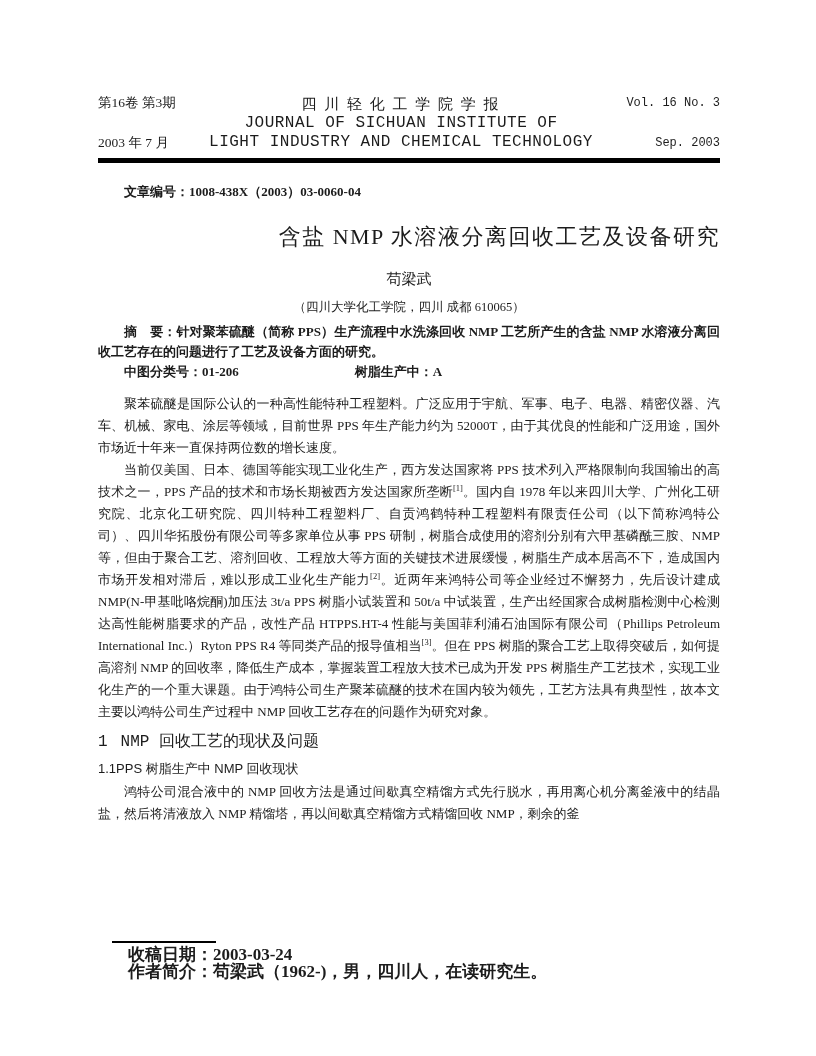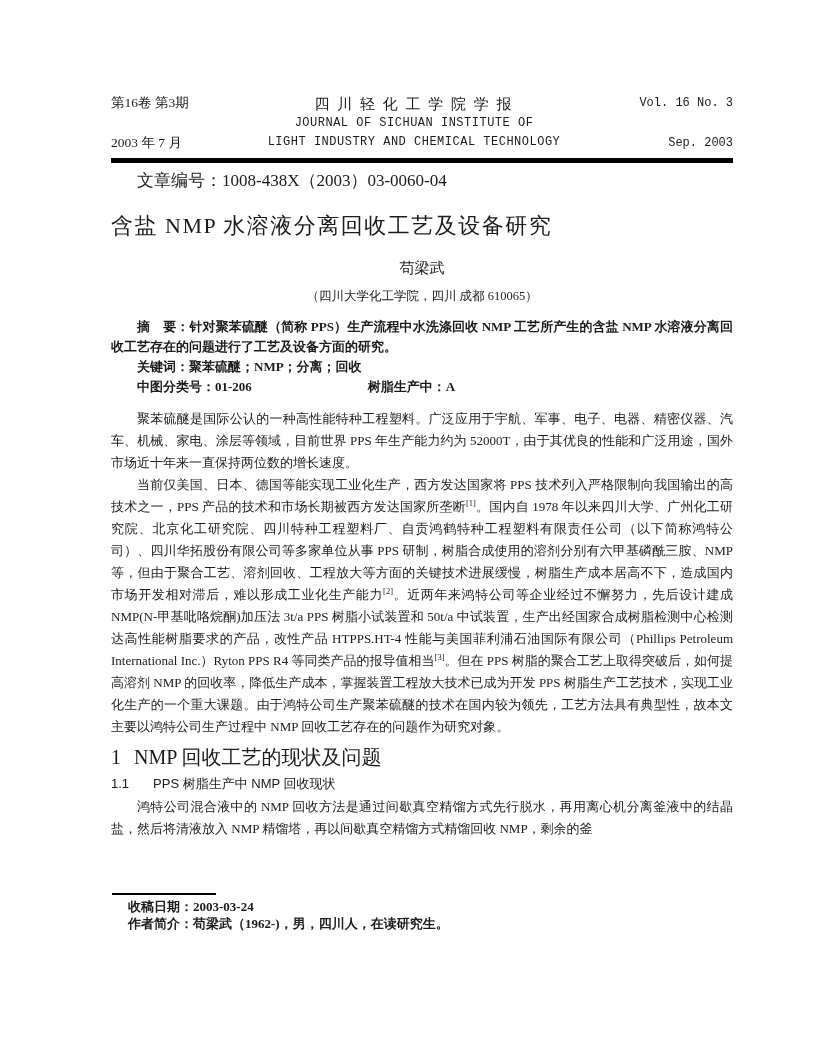--- a/index.html
+++ b/index.html
@@ -9,21 +9,21 @@
     width: 816px;
     height: 1056px;
     margin: 0 auto;
     background: #ffffff;
     color: #1c1c1c;
     font-family: "Liberation Serif", serif;
     overflow: hidden;
   }
   .content {
     position: absolute;
-    left: 111px;
+    left: 98px;
     top: 94px;
     width: 622px;
     height: 836px;
     overflow: hidden;
   }
 
   
   .masthead {
     display: flex;
     justify-content: space-between;
@@ -45,90 +45,90 @@
   }
   .m-center { text-align: center; flex: 1; }
   .m-center .cn {
     font-size: 15px;
     letter-spacing: 2px;
     line-height: 20px;
     white-space: nowrap;
   }
   .m-center .en {
     font-family: "Liberation Mono", monospace;
-    font-size: 12px;
+    font-size: 16px;
     letter-spacing: 0.5px;
     line-height: 19px;
     white-space: nowrap;
   }
   .head-rule { height: 5px; background: #000000; margin-top: 6px; }
 
   .article-id {
-    margin: 9px 0 0 26px;
-    font-weight: 400;
-    font-size: 17px;
+    margin: 20px 0 0 26px;
+    font-weight: 700;
+    font-size: 13px;
     line-height: 18px;
   }
 
   
   .title {
-    text-align: left;
+    text-align: right;
     font-size: 22px;
     font-weight: 400;
     letter-spacing: 1.5px;
     margin: 22px 0 0 0;
     line-height: 28px;
   }
   .author { text-align: center; font-size: 15px; margin-top: 18px; line-height: 20px; }
   .affiliation { text-align: center; font-size: 12.5px; margin-top: 10px; line-height: 17px; }
 
   
-  .abstract { margin-top: 12px; font-weight: 700; font-size: 13px; line-height: 20px; }
+  .abstract { margin-top: 6px; font-weight: 700; font-size: 13px; line-height: 20px; }
   .abstract p { margin: 0; }
   .abstract .first { text-indent: 2em; text-align: justify; }
   .abstract .kw, .abstract .clc { text-indent: 2em; }
   .clc-gap { display: inline-block; width: 116px; }
 
   
   .body {
     margin-top: 11px;
     font-size: 13px;
     line-height: 22px;
     text-align: justify;
   }
   .body p { margin: 0; text-indent: 2em; }
   .body sup { font-size: 8.5px; line-height: 0; vertical-align: super; }
   .section-h {
-    font-family: Liberation Serif, serif;
+    font-family: Liberation Mono, monospace;
     font-weight: 500;
-    font-size: 20px;
+    font-size: 16px;
     margin: 9px 0 6px 0;
     line-height: 21px;
     text-align: left;
   }
   .section-h .num { margin-right: 13px; }
   .subsection-h {
     font-family: "Liberation Sans", sans-serif;
     font-weight: 500;
     font-size: 13px;
     margin: 2px 0 2px 0;
     line-height: 20px;
     text-align: left;
   }
-  .subsection-h .num { margin-right: 24px; }
+  .subsection-h .num { margin-right: 0; }
   .body p.last { max-height: 44px; overflow: hidden; }
 
   
   .footnote {
     position: absolute;
     left: 98px;
-    top: 892px;
+    top: 940px;
     width: 622px;
     background: #ffffff;
-    font-size: 13px;
+    font-size: 17px;
     font-weight: 700;
     line-height: 17px;
     padding-top: 1px;
   }
   .fn-rule { width: 104px; margin-left: 14px; border-top: 2px solid #000; margin-bottom: 3px; }
   .footnote p { margin: 0 0 0 30px; }
 </style>
 </head>
 <body>
 
@@ -153,21 +153,20 @@
     <div class="head-rule"></div>
 
     <p class="article-id"><span>文章编号：</span><span>1008-438X（2003）03-0060-04</span></p>
 
     <h1 class="title">含盐 NMP 水溶液分离回收工艺及设备研究</h1>
     <div class="author">苟梁武</div>
     <div class="affiliation">（四川大学化工学院，四川 成都 610065）</div>
 
     <div class="abstract">
       <p class="first"><span>摘　要：</span><span>针对聚苯硫醚（简称 PPS）生产流程中水洗涤回收 NMP 工艺所产生的含盐 NMP 水溶液分离回收工艺存在的问题进行了工艺及设备方面的研究。</span></p>
-      <p class="kw"><span>关键词：</span><span>聚苯硫醚；NMP；分离；回收</span></p>
       <p class="clc"><span>中图分类号：</span><span>01-206</span><span class="clc-gap"></span><span>树脂生产中：</span><span>A</span></p>
     </div>
 
     <div class="body">
       <p>聚苯硫醚是国际公认的一种高性能特种工程塑料。广泛应用于宇航、军事、电子、电器、精密仪器、汽车、机械、家电、涂层等领域，目前世界 PPS 年生产能力约为 52000T，由于其优良的性能和广泛用途，国外市场近十年来一直保持两位数的增长速度。</p>
       <p>当前仅美国、日本、德国等能实现工业化生产，西方发达国家将 PPS 技术列入严格限制向我国输出的高技术之一，PPS 产品的技术和市场长期被西方发达国家所垄断<sup>[1]</sup>。国内自 1978 年以来四川大学、广州化工研究院、北京化工研究院、四川特种工程塑料厂、自贡鸿鹤特种工程塑料有限责任公司（以下简称鸿特公司）、四川华拓股份有限公司等多家单位从事 PPS 研制，树脂合成使用的溶剂分别有六甲基磷酰三胺、NMP 等，但由于聚合工艺、溶剂回收、工程放大等方面的关键技术进展缓慢，树脂生产成本居高不下，造成国内市场开发相对滞后，难以形成工业化生产能力<sup>[2]</sup>。近两年来鸿特公司等企业经过不懈努力，先后设计建成 NMP(N-甲基吡咯烷酮)加压法 3t/a PPS 树脂小试装置和 50t/a 中试装置，生产出经国家合成树脂检测中心检测达高性能树脂要求的产品，改性产品 HTPPS.HT-4 性能与美国菲利浦石油国际有限公司（Phillips Petroleum International Inc.）Ryton PPS R4 等同类产品的报导值相当<sup>[3]</sup>。但在 PPS 树脂的聚合工艺上取得突破后，如何提高溶剂 NMP 的回收率，降低生产成本，掌握装置工程放大技术已成为开发 PPS 树脂生产工艺技术，实现工业化生产的一个重大课题。由于鸿特公司生产聚苯硫醚的技术在国内较为领先，工艺方法具有典型性，故本文主要以鸿特公司生产过程中 NMP 回收工艺存在的问题作为研究对象。</p>
 
       <h2 class="section-h"><span class="num">1</span><span>NMP 回收工艺的现状及问题</span></h2>
       <h3 class="subsection-h"><span class="num">1.1</span><span>PPS 树脂生产中 NMP 回收现状</span></h3>
 

